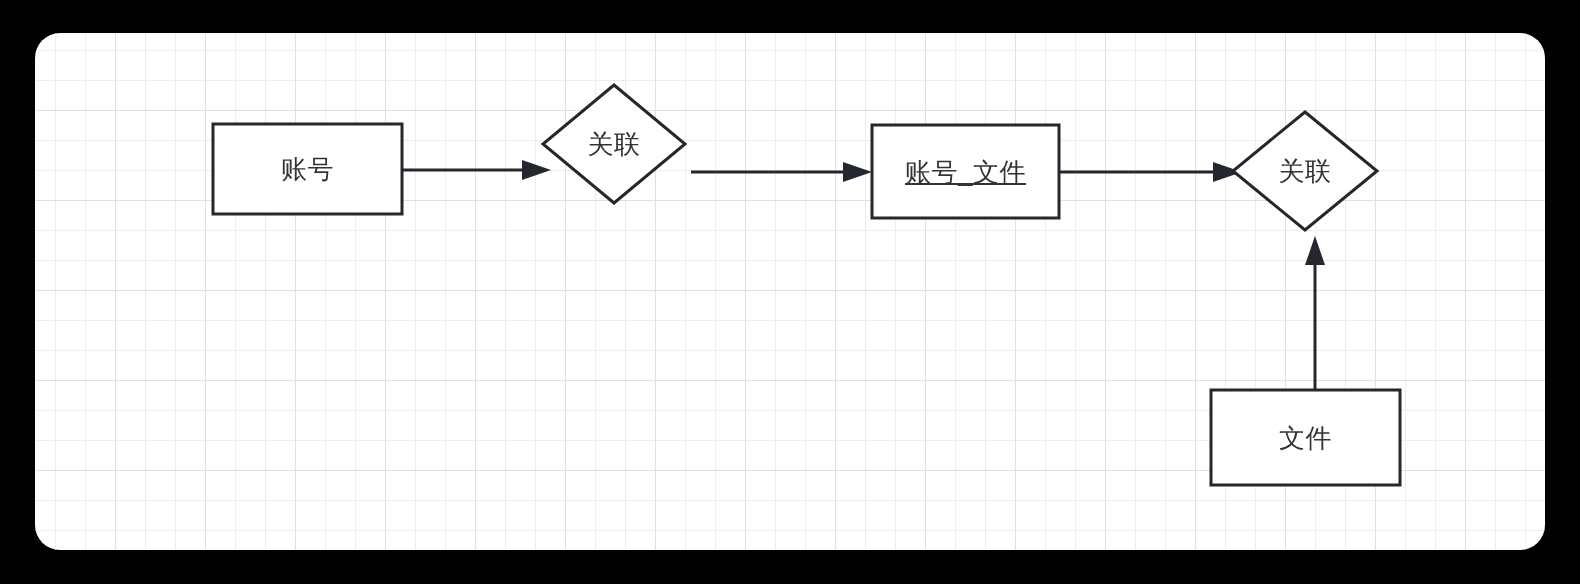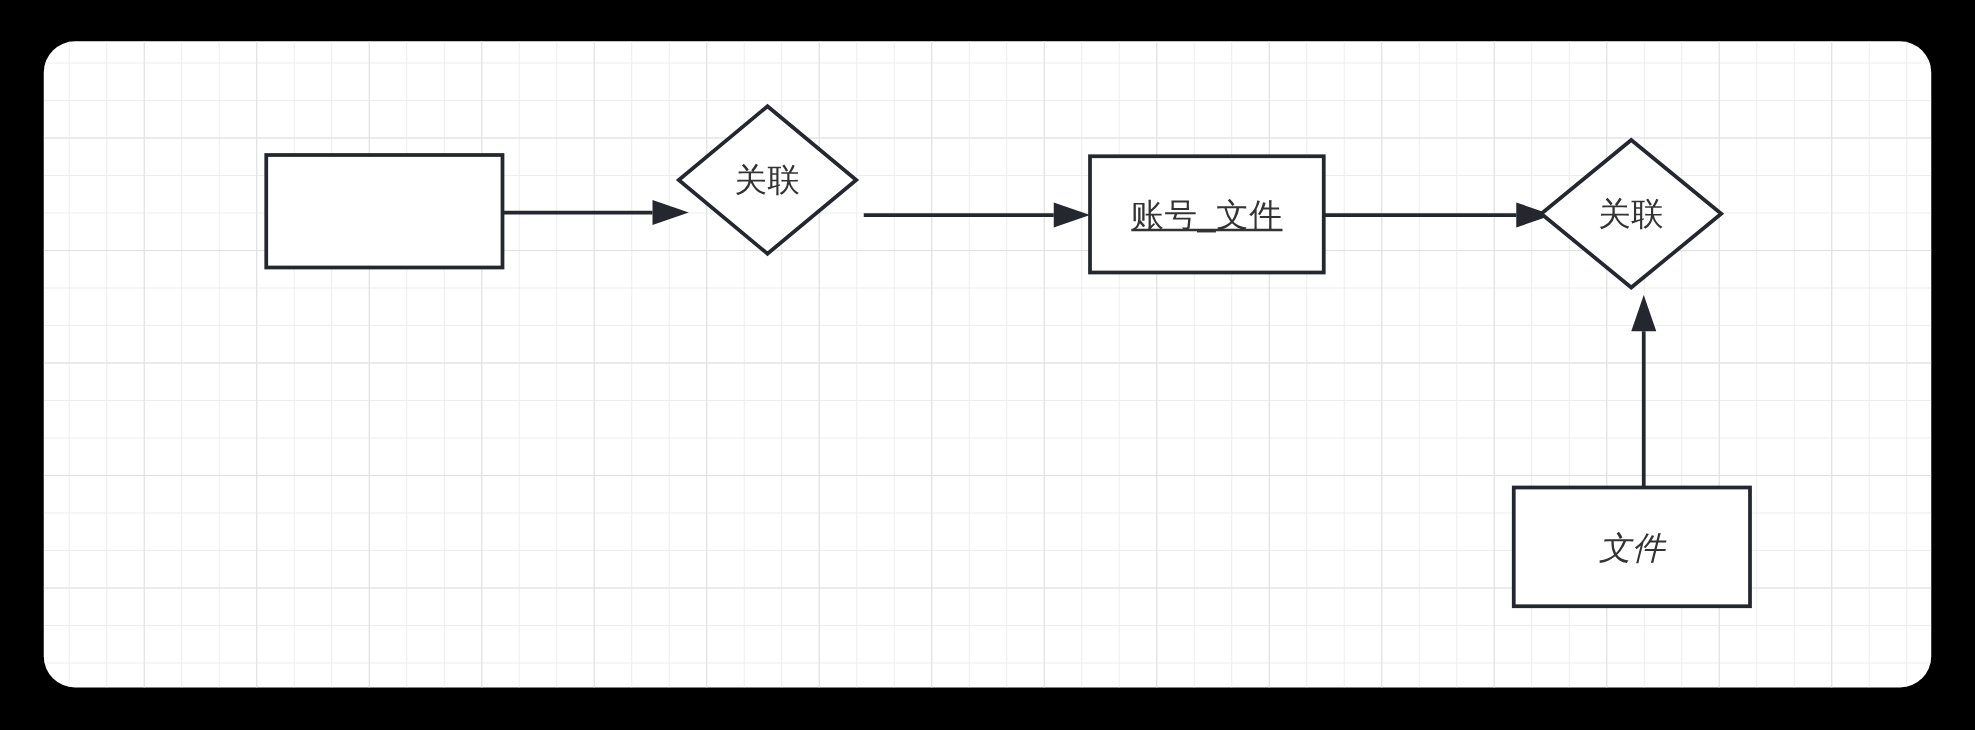--- a/index.html
+++ b/index.html
@@ -103,24 +103,25 @@
         <polygon points="579,33 650,92 579,151 508,92" transform="translate(0,19)" fill="#ffffff" stroke="#24282e" stroke-width="3"></polygon>
 
         <rect x="837" y="92" width="187" height="93" fill="#ffffff" stroke="#24282e" stroke-width="3"></rect>
 
         <polygon points="1270,79 1342,138 1270,197 1198,138" fill="#ffffff" stroke="#24282e" stroke-width="3"></polygon>
 
         <rect x="1176" y="357" width="189" height="95" fill="#ffffff" stroke="#24282e" stroke-width="3"></rect>
 
       </svg>
 
+      <div class="node-label" style="left:178px; top:91px; width:189px; height:90px;">账号</div>
 
       <div class="node-label" style="left:508px; top:52px; width:142px; height:117px;">关联</div>
 
       <div class="node-label" style="left:837px; top:92px; width:187px; height:93px;text-decoration:underline;">账号_文件</div>
 
       <div class="node-label" style="left:1198px; top:79px; width:144px; height:118px;">关联</div>
 
-      <div class="node-label" style="left:1176px; top:357px; width:189px; height:95px;font-style:italic;">文件</div>
+      <div class="node-label" style="left:1176px; top:357px; width:189px; height:95px;">文件</div>
 
     </div>
   </div>
 </div>
 
 </body></html>

